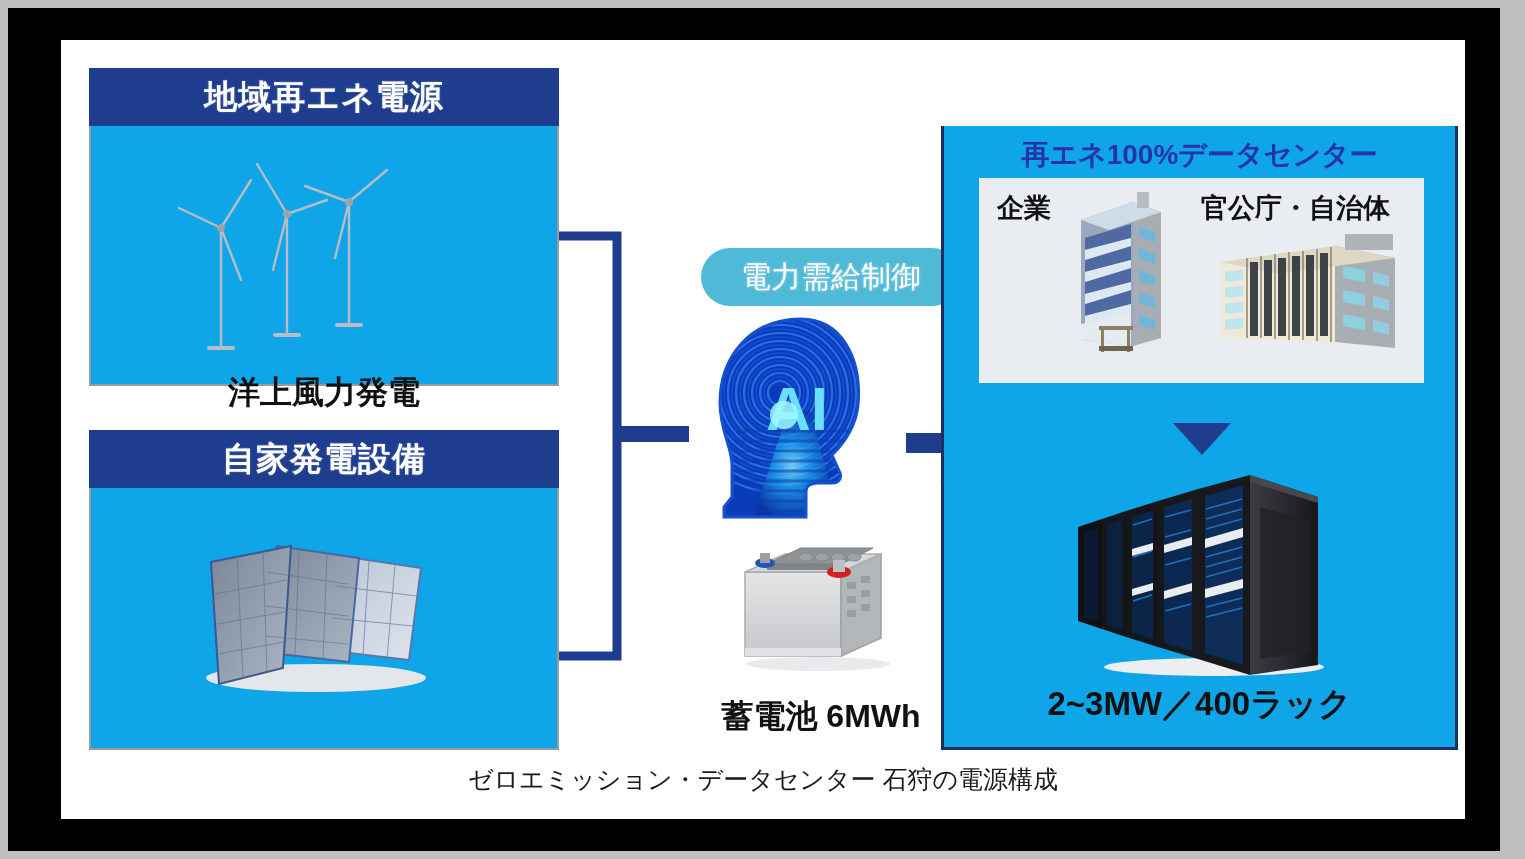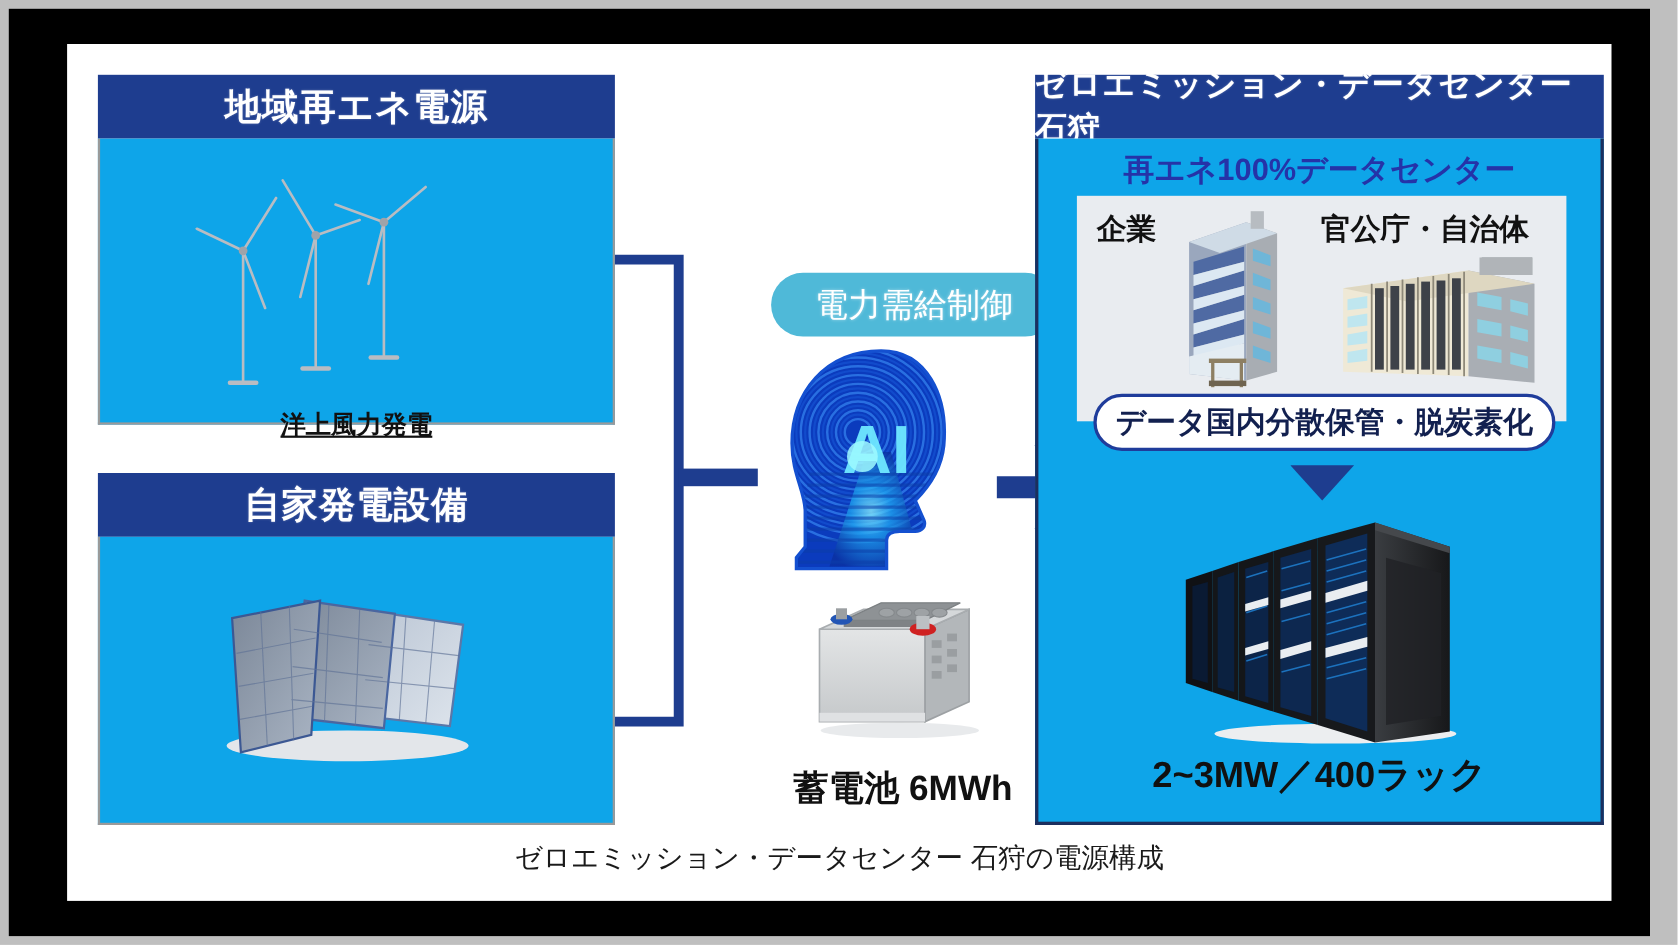--- a/index.html
+++ b/index.html
@@ -38,21 +38,21 @@
   .panel-caption{
     position:absolute;left:0;right:0;
     text-align:center;
     color:#111;
     font-weight:bold;
   }
 
   
   #hdr-wind{left:28px;top:28px;width:470px;height:58px;font-size:33px;}
   #body-wind{left:28px;top:86px;width:470px;height:260px;}
-  #cap-wind{top:245px;font-size:23px;text-decoration:underline;}
+  #cap-wind{top:245px;font-size:32px;}
 
   #hdr-solar{left:28px;top:390px;width:470px;height:58px;font-size:33px;}
   #body-solar{left:28px;top:448px;width:470px;height:262px;}
 
   
   .turbines{position:absolute;left:0;right:0;top:14px;height:220px;}
 
   
   .solar-art{position:absolute;left:0;right:0;top:22px;height:200px;}
 
@@ -322,21 +322,20 @@
 
     <div id="cap-battery">蓄電池 6MWh</div>
 
     <div id="big-arrow">
       <svg viewBox="0 0 105 96" width="105" height="96">
         <polygon points="0,38 52,38 52,58 0,58" fill="#1e3d8f"></polygon>
         <polyline points="38,6 90,48 38,90" fill="none" stroke="#1e3d8f" stroke-width="11" stroke-linejoin="miter" stroke-linecap="butt"></polyline>
       </svg>
     </div>
 
-    <div class="panel-header" id="hdr-dc">ゼロエミッション・データセンター 石狩</div>
 
     <div class="panel-body" id="body-dc">
 
       <div id="dc-sub">再エネ100%データセンター</div>
 
       <div id="grey-box">
         <div class="gb-label" id="lbl-corp">企業</div>
         <div class="gb-label" id="lbl-gov">官公庁・自治体</div>
 
         <div class="bldg" id="bldg-corp">
@@ -407,23 +406,20 @@
               <polygon points="156,66 172,70 172,81 156,77"></polygon>
               <polygon points="126,84 148,88 148,100 126,96"></polygon>
               <polygon points="156,90 172,94 172,105 156,101"></polygon>
             </g>
             <rect x="130" y="4" width="46" height="16" fill="#9b9fa4"></rect>
             <polygon points="128,4 176,4 176,20 128,20" fill="#b0b4b8"></polygon>
           </svg>
         </div>
       </div>
 
-      <div id="oval">
-        <span>データ国内分散保管・脱炭素化</span>
-      </div>
 
       <div id="down-arrow">
         <svg viewBox="0 0 58 36" width="58" height="36">
           <polygon points="0,2 58,2 29,34" fill="#1e3d8f"></polygon>
         </svg>
       </div>
 
       <div id="racks">
         <svg viewBox="0 0 300 218" width="300" height="218">
           <defs>

